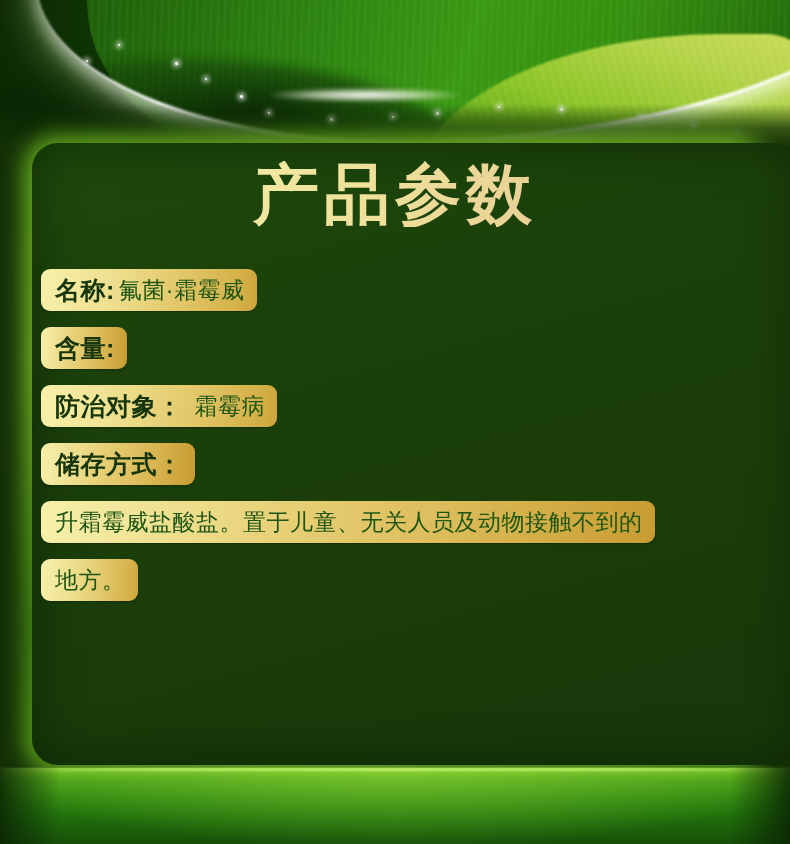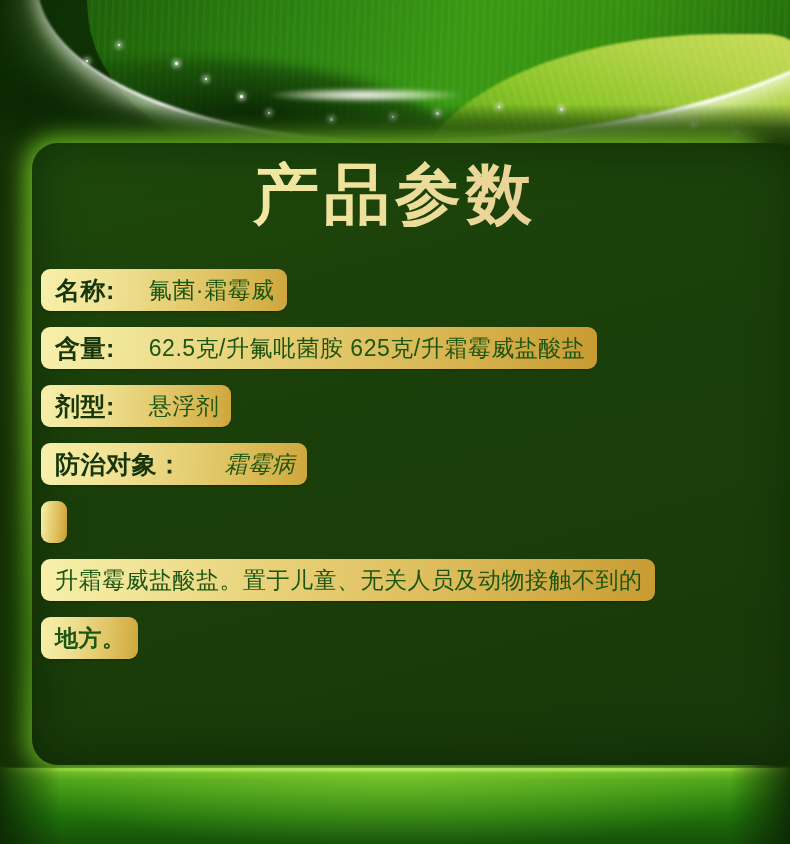--- a/index.html
+++ b/index.html
@@ -144,39 +144,38 @@
   .pill {
     display: inline-flex;
     align-items: center;
     height: 42px;
     padding: 0 12px 0 14px;
     border-radius: 9px;
     background: linear-gradient(95deg, #f7f0aa 0%, #f2e79c 12%, #e8d178 38%, #ddbd5c 64%, #d2ab44 84%, #c89b32 100%);
     box-shadow: 0 1px 2px rgba(0,0,0,0.28);
     white-space: nowrap;
     line-height: 1;
-    gap: 30px;
   }
   .pill.short {
     background: linear-gradient(95deg, #f7f0aa 0%, #efe192 30%, #e3c96c 62%, #d6b34c 88%, #cda63c 100%);
   }
   .lbl {
     font-size: 25px;
     font-weight: bold;
     color: #16350a;
     letter-spacing: 0.5px;
   }
   .val {
     font-size: 23px;
     font-weight: normal;
     color: #1d5512;
     letter-spacing: 0.5px;
     margin-left: 4px;
   }
-  .val.sp { margin-left: 12px; font-style: italic; }
+  .val.sp { margin-left: 12px; }
 
   
   .bottom-band {
     position: absolute;
     left: 0; top: 768px;
     width: 790px; height: 76px;
     background:
       radial-gradient(ellipse 90% 180% at 50% 0%, rgba(150,220,60,0.55) 0%, rgba(110,190,40,0.0) 58%),
       linear-gradient(to bottom, #7cc42a 0%, #49a017 16%, #2d850f 42%, #1d6a0b 70%, #174f09 100%);
   }
@@ -239,53 +238,47 @@
       <div class="row">
         <div class="pill short">
           <span class="lbl">名称:</span>
           <span class="val">氟菌·霜霉威</span>
         </div>
       </div>
 
       <div class="row">
         <div class="pill">
           <span class="lbl">含量:</span>
-          <span class="val">62.5克/升氟吡菌胺  625克/升霜霉威盐酸盐</span>
-        </div>
-      </div>
-
-      <div class="row">
-        <div class="pill short">
-          <span class="lbl">剂型:</span>
-          <span class="val">悬浮剂</span>
-        </div>
-      </div>
+        </div>
+      </div>
+
 
 
       <div class="row">
         <div class="pill short">
           <span class="lbl">防治对象：</span>
           <span class="val sp">霜霉病</span>
         </div>
       </div>
 
       <div class="row">
         <div class="pill">
+          <span class="lbl">储存方式：</span>
         </div>
       </div>
 
       <div class="row">
         <div class="pill">
           <span class="val" style="margin-left:0;">升霜霉威盐酸盐。置于儿童、无关人员及动物接触不到的</span>
         </div>
       </div>
 
       <div class="row">
         <div class="pill short">
-          <span class="val" style="margin-left:0;font-weight:bold;">地方。</span>
+          <span class="val" style="margin-left:0;">地方。</span>
         </div>
       </div>
 
     </div>
   </div>
 
   <div class="bottom-band"></div>
   <div class="side-dark-l"></div>
   <div class="side-dark-r"></div>
 

